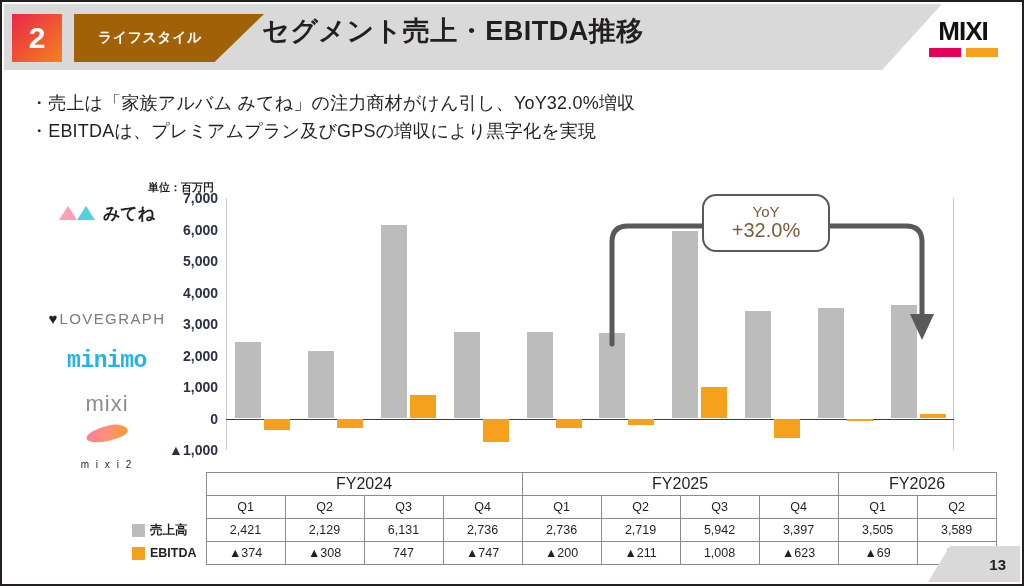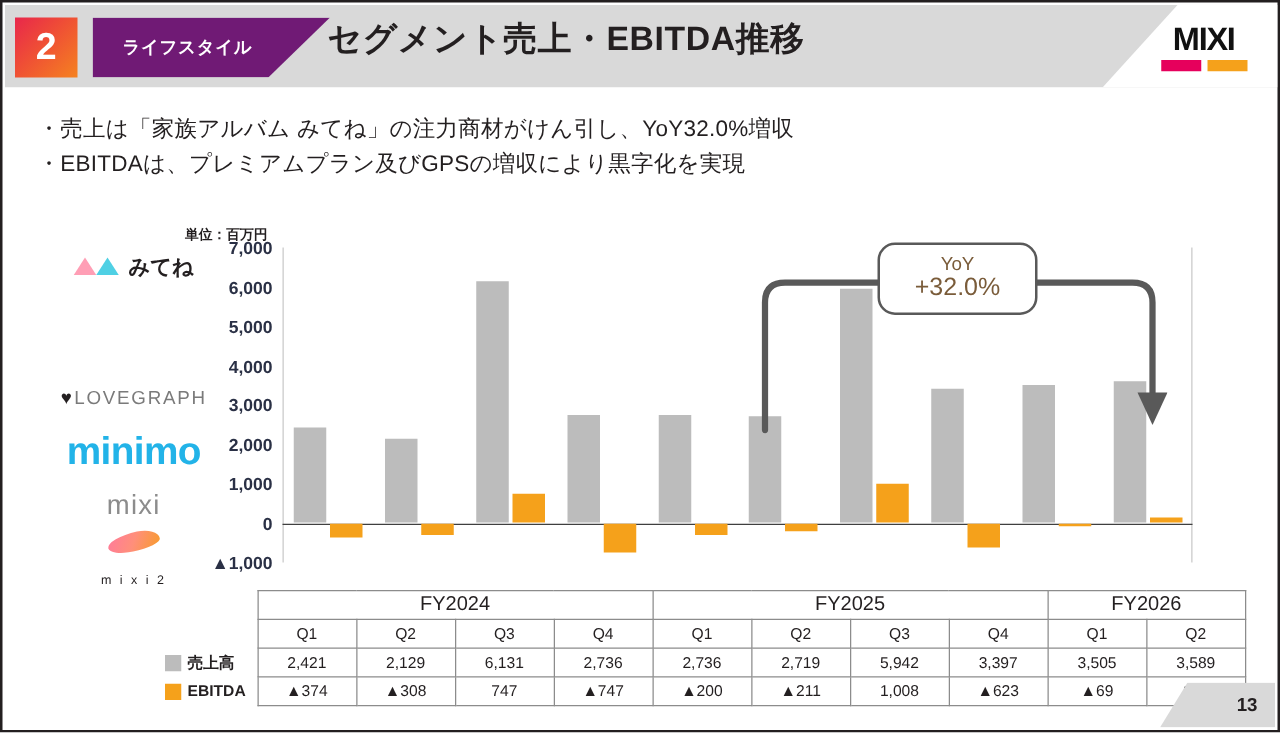--- a/index.html
+++ b/index.html
@@ -20,21 +20,21 @@
     position:absolute;right:0;top:0;width:140px;height:66px;background:#ffffff;
     clip-path:polygon(60px 0, 140px 0, 140px 66px, 0 66px);
   }
   .num-box{
     position:absolute;left:8px;top:10px;width:50px;height:48px;
     background:linear-gradient(135deg,#e8274b 0%,#ef4f35 45%,#f58220 100%);
     display:flex;align-items:center;justify-content:center;
   }
   .num-box span{color:#fff;font-size:30px;font-weight:bold;line-height:1;}
   .cat-tag{
-    position:absolute;left:70px;top:10px;width:190px;height:48px;background:#701a75;
+    position:absolute;left:70px;top:10px;width:190px;height:48px;background:#a16207;
     clip-path:polygon(0 0, 100% 0, 74% 100%, 0 100%);
     display:flex;align-items:center;
   }
   .cat-tag span{color:#ffffff;font-size:14px;font-weight:bold;margin-left:24px;letter-spacing:0.5px;}
   .hdr-title{
     position:absolute;left:258px;top:3px;height:48px;display:flex;align-items:center;
     font-size:27px;font-weight:bold;color:#231f20;letter-spacing:0.5px;
   }
   .mixi-logo{position:absolute;right:16px;top:14px;width:86px;height:44px;}
   .mixi-word{font-size:26px;font-weight:bold;letter-spacing:-1px;color:#111;line-height:26px;text-align:center;}
@@ -60,21 +60,21 @@
   .lg-sfidante{top:42px;height:52px;flex-direction:column;gap:2px;}
   .sf-box{background:#29c3e8;color:#fff;font-weight:bold;text-align:center;width:88px;}
   .sf-en{font-size:14px;letter-spacing:0.3px;padding:1px 0;}
   .sf-jp{font-size:12px;letter-spacing:0.3px;padding:1px 0;}
 
   .lg-lovegraph{top:108px;height:24px;}
   .heart{color:#231f20;font-size:15px;margin-right:2px;}
   .lovegraph-txt{font-size:15px;color:#7a7a7a;letter-spacing:1.4px;}
 
   .lg-minimo{top:148px;height:30px;}
-  .minimo-txt{font-size:31px;font-weight:bold;color:#22b3e8;letter-spacing:-0.5px;}
+  .minimo-txt{font-size:23px;font-weight:bold;color:#22b3e8;letter-spacing:-0.5px;font-family:Liberation Mono, monospace;}
 
   .lg-mixi{top:192px;height:28px;}
   .mixi-txt{font-size:22px;color:#8c8c8c;letter-spacing:1px;}
 
   .lg-mixi2{top:228px;height:44px;flex-direction:column;}
   .blob{
     width:42px;height:30px;
     background:linear-gradient(120deg,#ff7a9c 0%,#ff8f7a 50%,#f79c2a 100%);
     border-radius:60% 40% 55% 45% / 55% 60% 40% 45%;
     transform:rotate(-12deg);

